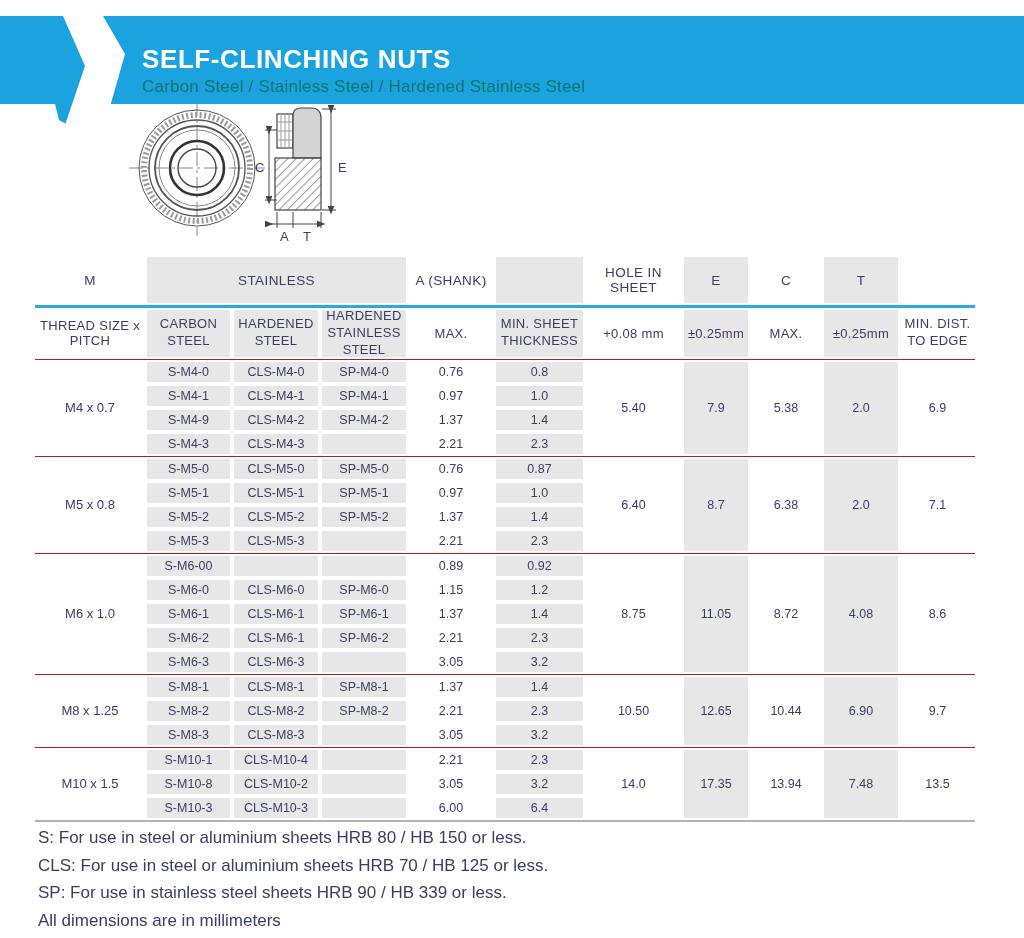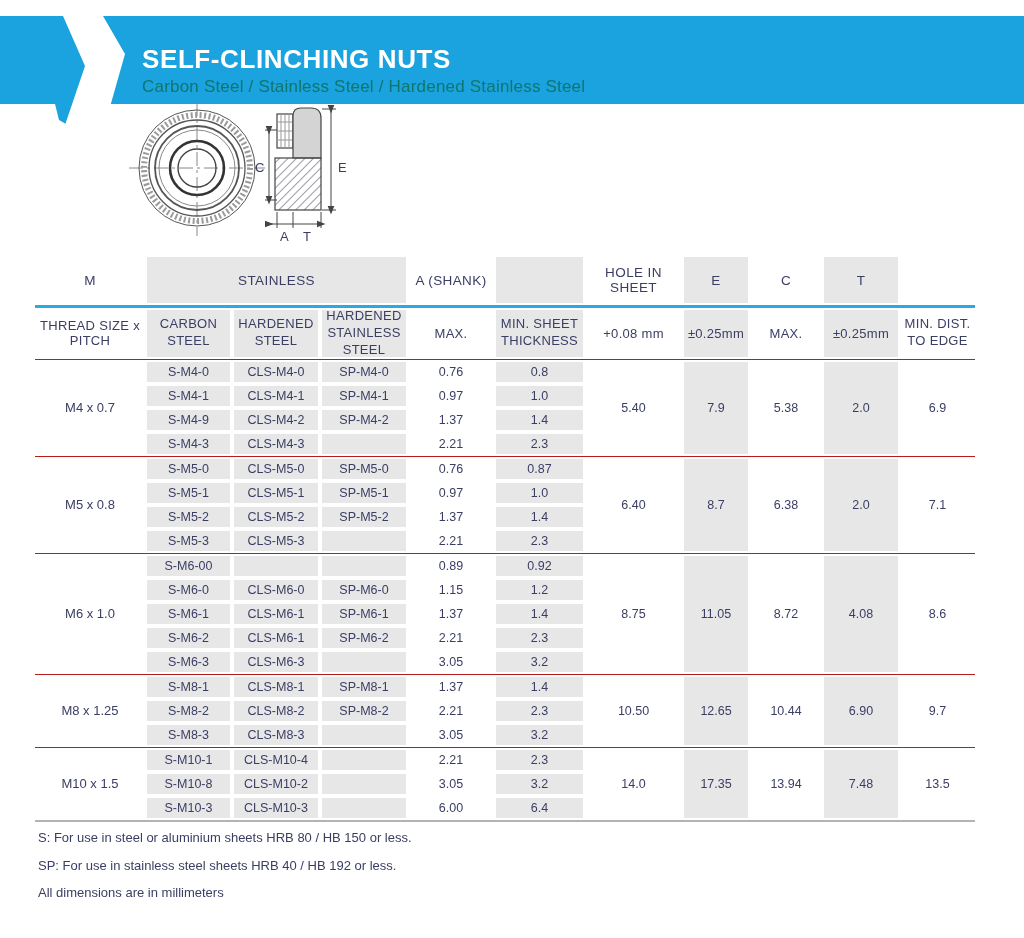--- a/index.html
+++ b/index.html
@@ -38,21 +38,21 @@
   .spec-table thead tr.r1 th { height:50px; font-size:13.5px; letter-spacing:0.4px; border-bottom:3px solid #29abe2; }
   .spec-table thead tr.r2 th { height:48px; font-size:13px; letter-spacing:0.3px; }
   .spec-table thead th.sm { font-size:10px; line-height:1.3; letter-spacing:0.2px; }
   .spec-table tbody td { height:24px; font-size:12.5px; }
   .spec-table td.size-cell { font-size:13px; }
   .gray { background:#e7e7e7; box-shadow:inset 0 0 0 2px #ffffff; }
   .spec-table tbody tr.group-start td { border-top:1px solid #b91c1c; }
 
   
   .footnotes { position:absolute; left:38px; top:829px; }
-  .footnote { font-size:13px; line-height:18px; margin-bottom:9.5px; color:#3a3e63; }
+  .footnote { font-size:17px; line-height:18px; margin-bottom:9.5px; color:#3a3e63; }
 </style>
 </head>
 <body>
 
 <div class="banner">
   <svg width="1024" height="112" viewBox="0 0 1024 112">
     <rect x="0" y="0" width="1024" height="88" fill="#1aa3de"></rect>
     <polygon points="55,88 73,88 66,108 59,104" fill="#1aa3de"></polygon>
     <polygon points="63,0 103,0 125,38 104,112 64,112 85,50" fill="#ffffff"></polygon>
   </svg>
@@ -318,15 +318,16 @@
         <td class="gray">CLS-M10-3</td>
         <td class="gray"></td>
         <td>6.00</td>
         <td class="gray">6.4</td>
       </tr>
     </tbody>
 </table>
 
 <div class="footnotes">
   <div class="footnote">S: For use in steel or aluminium sheets HRB 80 / HB 150 or less.</div>
-  <div class="footnote">SP: For use in stainless steel sheets HRB 40 / HB 192 or less.</div>
+  <div class="footnote">CLS: For use in steel or aluminium sheets HRB 70 / HB 125 or less.</div>
+  <div class="footnote">SP: For use in stainless steel sheets HRB 90 / HB 339 or less.</div>
   <div class="footnote">All dimensions are in millimeters</div>
 </div>
 
 </body></html>

